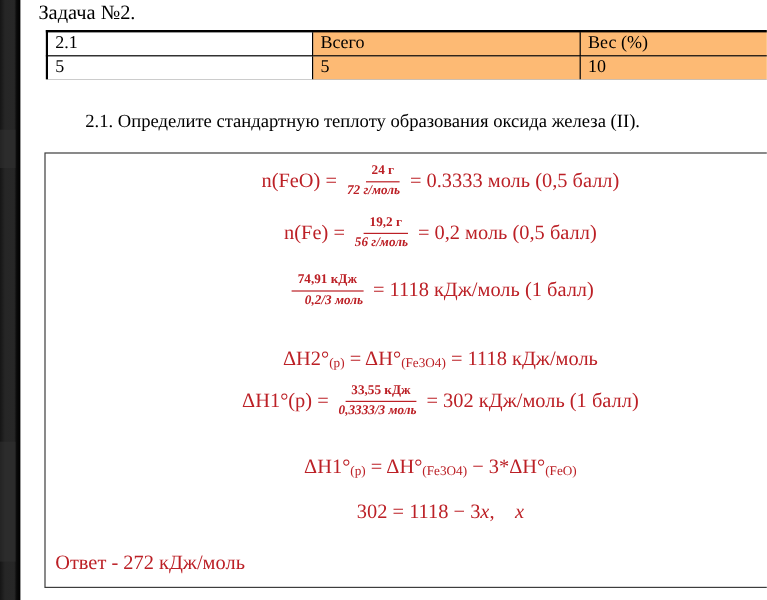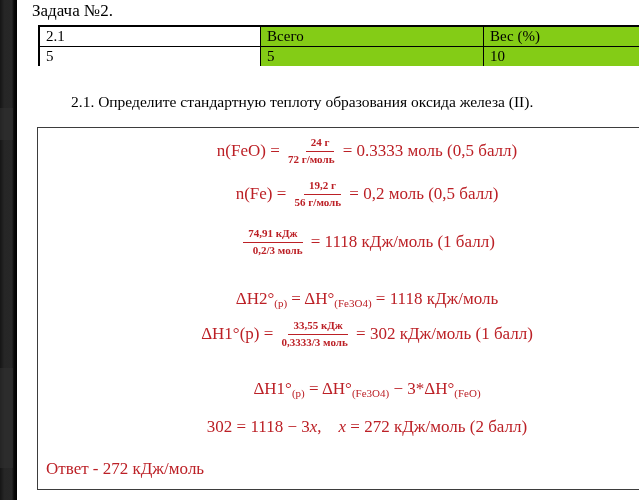--- a/index.html
+++ b/index.html
@@ -29,21 +29,21 @@
   table.score{
     border-collapse:collapse;table-layout:fixed;width:662px;
     font-size:15px;
   }
   table.score{border:2px solid #000;}
   table.score td{
     border:1px solid #000;height:18px;padding:0 0 1px 6px;
     vertical-align:middle;line-height:18px;
   }
   td.c-white{background:#ffffff;width:214px;}
-  td.c-gray{background:#84cc16;width:216px;}
+  td.c-gray{background:#fdba74;width:216px;}
 
   .task-text{
     position:absolute;left:33px;top:92px;width:606px;
     font-size:15.5px;line-height:19px;margin-left:38px;
   }
 
   .solution-box{
     position:absolute;left:37px;top:127px;width:660px;height:363px;
     border:1.5px solid #3d3d3d;box-sizing:border-box;
     background:#fff;
@@ -53,21 +53,21 @@
     display:flex;align-items:center;justify-content:center;
     color:#bc2026;font-size:17px;white-space:pre;
   }
   .formula-line.left{justify-content:flex-start;padding-left:8px;box-sizing:border-box;}
   .frac{
     display:inline-flex;flex-direction:column;align-items:flex-end;
     font-size:11px;line-height:1.2;margin:0 4px;font-weight:600;
     vertical-align:middle;
   }
   .frac .num{padding:0 5px 1px 5px;border-bottom:1.3px solid #bc2026;}
-  .frac .den{padding-top:1px;}
+  .frac .den{padding-top:1px;font-style:italic;}
   .sub{font-size:11px;position:relative;top:4px;}
   .ital{font-style:italic;}
 </style>
 </head>
 <body>
 
 <div class="window-edge">
   <div class="edge-sheen top"></div>
   <div class="edge-sheen bottom"></div>
 </div>
@@ -93,15 +93,15 @@
 
 <div class="task-text">2.1. Определите стандартную теплоту образования оксида железа (II).</div>
 
 <div class="solution-box">
     <div class="formula-line" style="top: 5px;"><span>n(FeO) = </span><span class="frac"><span class="num">24 г</span><span class="den">72 г/моль</span></span><span> = 0.3333 моль (0,5 балл)</span></div>
     <div class="formula-line" style="top: 48px;"><span>n(Fe) = </span><span class="frac"><span class="num">19,2 г</span><span class="den">56 г/моль</span></span><span> = 0,2 моль (0,5 балл)</span></div>
     <div class="formula-line" style="top: 96px;"><span class="frac"><span class="num">74,91 кДж</span><span class="den">0,2/3 моль</span></span><span> = 1118 кДж/моль (1 балл)</span></div>
     <div class="formula-line" style="top: 153px;"><span>ΔH2°</span><span class="sub">(р)</span><span> = ΔH°</span><span class="sub">(Fe3O4)</span><span> = 1118 кДж/моль</span></div>
     <div class="formula-line" style="top: 188px;"><span>ΔH1°(р) = </span><span class="frac"><span class="num">33,55 кДж</span><span class="den">0,3333/3 моль</span></span><span> = 302 кДж/моль (1 балл)</span></div>
     <div class="formula-line" style="top: 243px;"><span>ΔH1°</span><span class="sub">(р)</span><span> = ΔH°</span><span class="sub">(Fe3O4)</span><span> − 3*ΔH°</span><span class="sub">(FeO)</span></div>
-    <div class="formula-line" style="top: 281px;"><span>302 = 1118 − 3</span><span class="ital">x</span><span>,    </span><span class="ital">x</span><span> = 272 кДж/моль (2 балл)</span></div>
+    <div class="formula-line" style="top: 281px;"><span>302 = 1118 − 3</span><span class="ital">x</span><span>,    </span><span class="ital">x</span></div>
     <div class="formula-line left" style="top: 323px;"><span>Ответ - 272 кДж/моль</span></div>
   </div>
 
 </body></html>

